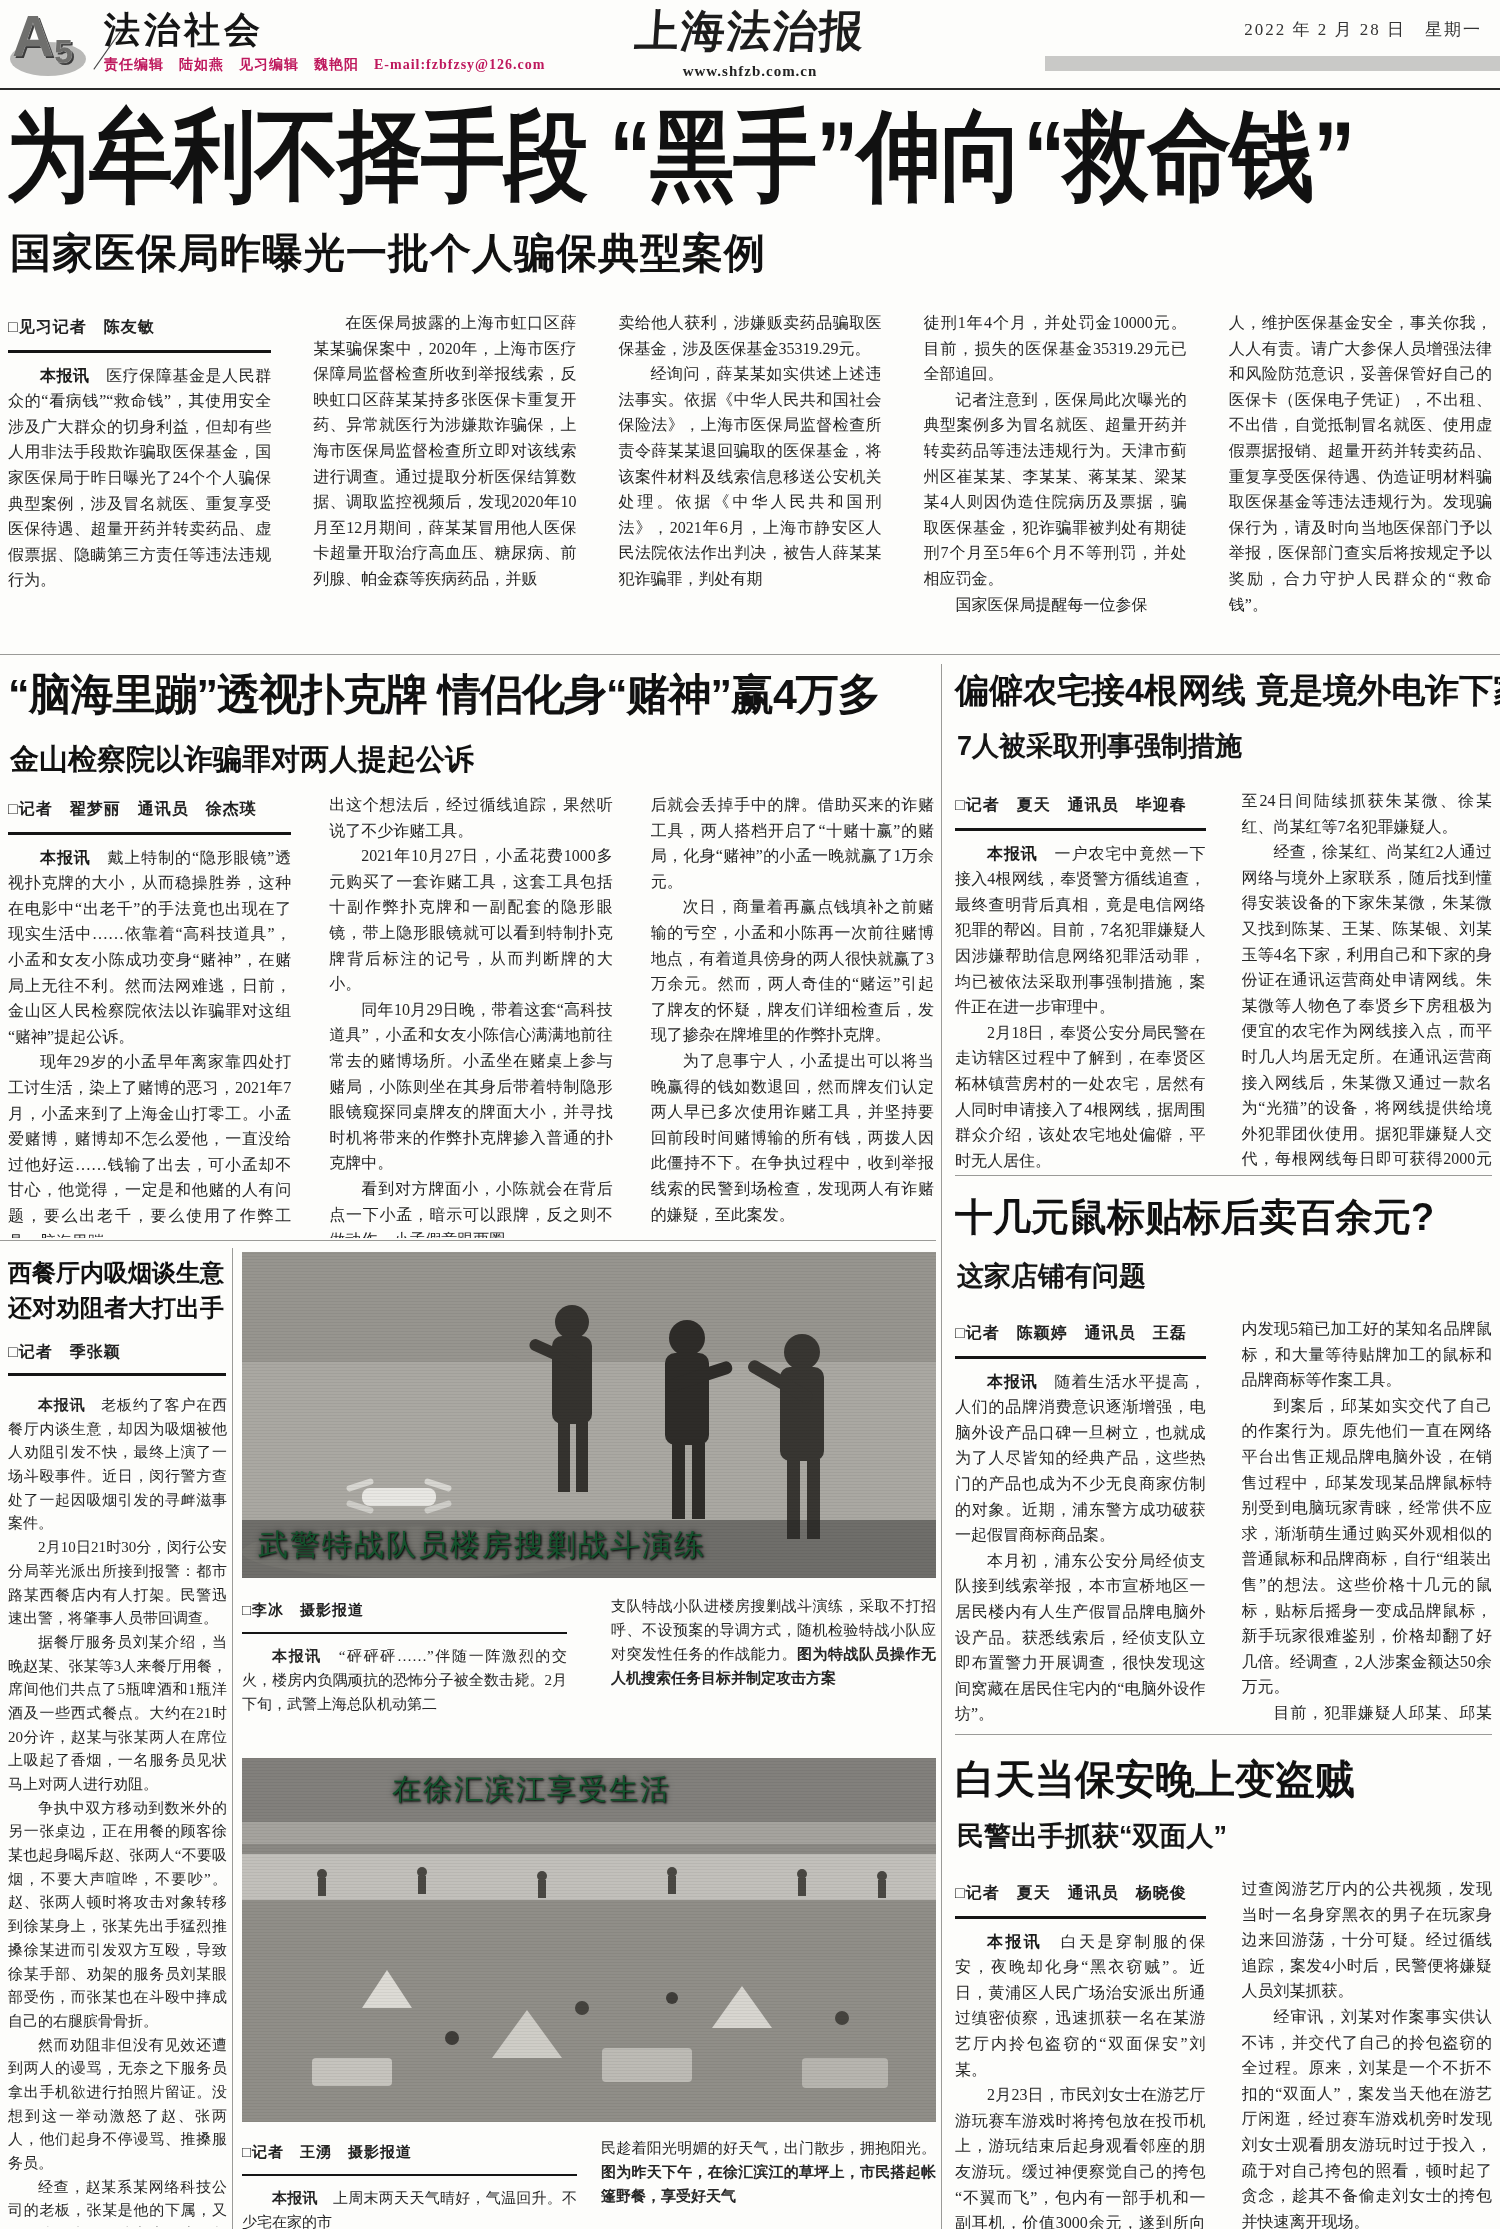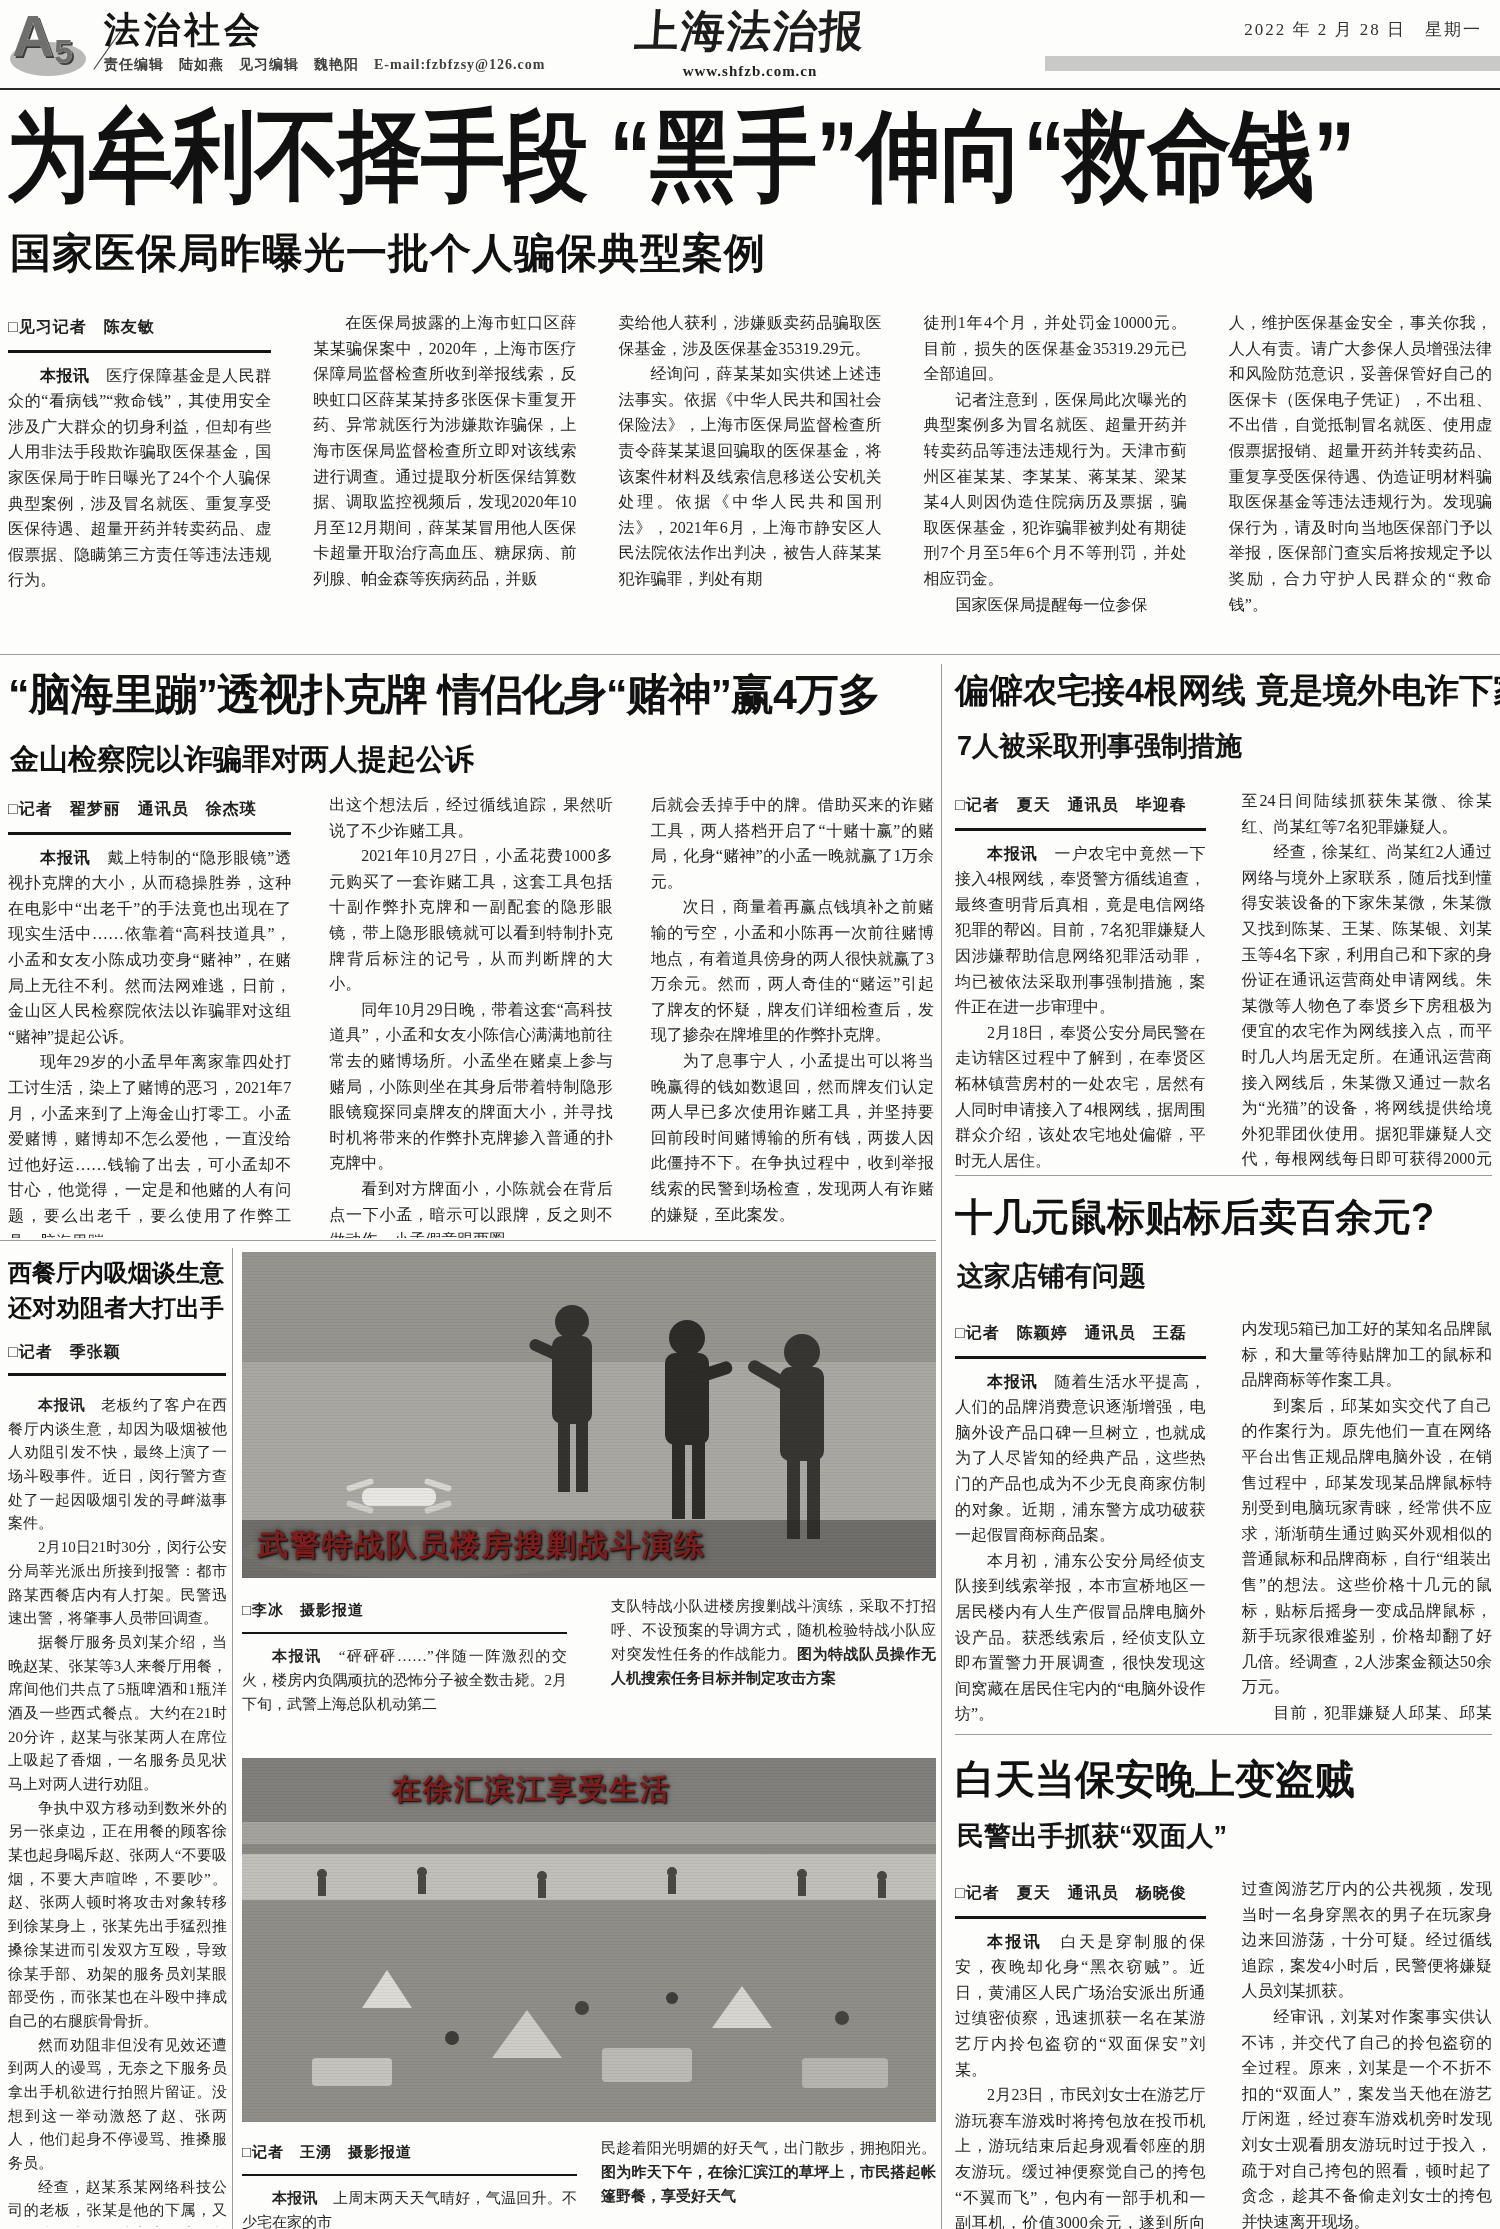--- a/index.html
+++ b/index.html
@@ -8,21 +8,21 @@
   
   .hdr{position:absolute;left:0;top:0;width:1500px;height:88px;border-bottom:2px solid #2a2a2a;}
   .badge{position:absolute;left:10px;top:8px;width:78px;height:72px;}
   .badge .oval{position:absolute;left:0;top:34px;width:76px;height:34px;background:#b9b9b7;border-radius:50%;}
   .badge .ltr{position:absolute;left:2px;top:-6px;font-family:"Liberation Sans","DejaVu Sans",sans-serif;
         font-weight:900;font-size:58px;color:#6f6f6d;text-shadow:0 0 1px #fff,2px 2px 0 #3a3a3a;}
   .badge .dgt{position:absolute;left:44px;top:24px;font-family:"Liberation Sans","DejaVu Sans",sans-serif;
         font-weight:900;font-size:34px;color:#6f6f6d;text-shadow:0 0 1px #fff,2px 2px 0 #3a3a3a;}
   .section-title{position:absolute;left:104px;top:6px;font-family:"Liberation Sans","DejaVu Sans",sans-serif;
         font-weight:900;font-size:36px;color:#161616;letter-spacing:4px;}
-  .editors{position:absolute;left:104px;top:56px;font-size:14px;font-weight:700;color:#404040;letter-spacing:1px;}
+  .editors{position:absolute;left:104px;top:56px;font-size:14px;font-weight:700;color:#be185d;letter-spacing:1px;}
   .hdr .slash{position:absolute;left:84px;top:50px;width:46px;height:1px;background:#444;transform:rotate(-55deg);}
   .masthead{position:absolute;left:600px;top:2px;width:300px;text-align:center;}
   .masthead .logo{font-family:"Liberation Serif","DejaVu Serif",serif;font-weight:900;font-size:44px;
         color:#1d1d1d;letter-spacing:2px;transform:skewX(-4deg);}
   .masthead .url{font-size:15px;font-weight:700;color:#222;margin-top:2px;letter-spacing:1px;}
   .hdr .dateline{position:absolute;right:18px;top:18px;font-size:17px;color:#333;letter-spacing:2px;}
   .hdr .graybar{position:absolute;right:0px;top:56px;width:455px;height:15px;background:#c9c9c7;}
   
   .h-sans{font-family:"Liberation Sans","DejaVu Sans",sans-serif;color:#111;font-weight:900;margin:0;}
   .cols{display:flex;}
@@ -51,21 +51,21 @@
   
   .rest-hl{position:absolute;left:8px;top:1256px;width:218px;font-size:24px;line-height:1.45;}
   .rest-byline{position:absolute;left:8px;top:1338px;width:218px;}
   .rest-body{position:absolute;left:8px;top:1394px;width:219px;height:833px;overflow:hidden;
         font-size:15px;line-height:1.58;text-align:justify;}
   .rest-body p{margin:0;text-indent:2em;}
   
   .photo{position:absolute;left:242px;width:694px;overflow:hidden;background:#a9a7a2;}
   .photo svg{display:block;}
   .photo .noise{position:absolute;inset:0;background:repeating-linear-gradient(0deg,rgba(0,0,0,.05) 0 1px,transparent 1px 3px);pointer-events:none;}
-  .ph-cap{position:absolute;font-family:"Liberation Sans","DejaVu Sans",sans-serif;font-weight:700;color:#7f1d1d;
+  .ph-cap{position:absolute;font-family:"Liberation Sans","DejaVu Sans",sans-serif;font-weight:400;color:#14532d;
         text-shadow:1px 1px 2px #000,0 0 6px rgba(0,0,0,.7);letter-spacing:2px;}
   .caprow{position:absolute;left:242px;width:694px;display:flex;gap:44px;}
   .capcol{flex:1 1 0;font-size:15px;line-height:1.6;text-align:justify;overflow:hidden;}
   .capcol p{margin:0;text-indent:2em;}
   .capcol p.cont{text-indent:0;}
   .capcol .byline{font-size:15px;border-bottom:2.5px solid #151515;}
 </style>
 </head>
 <body>
 

